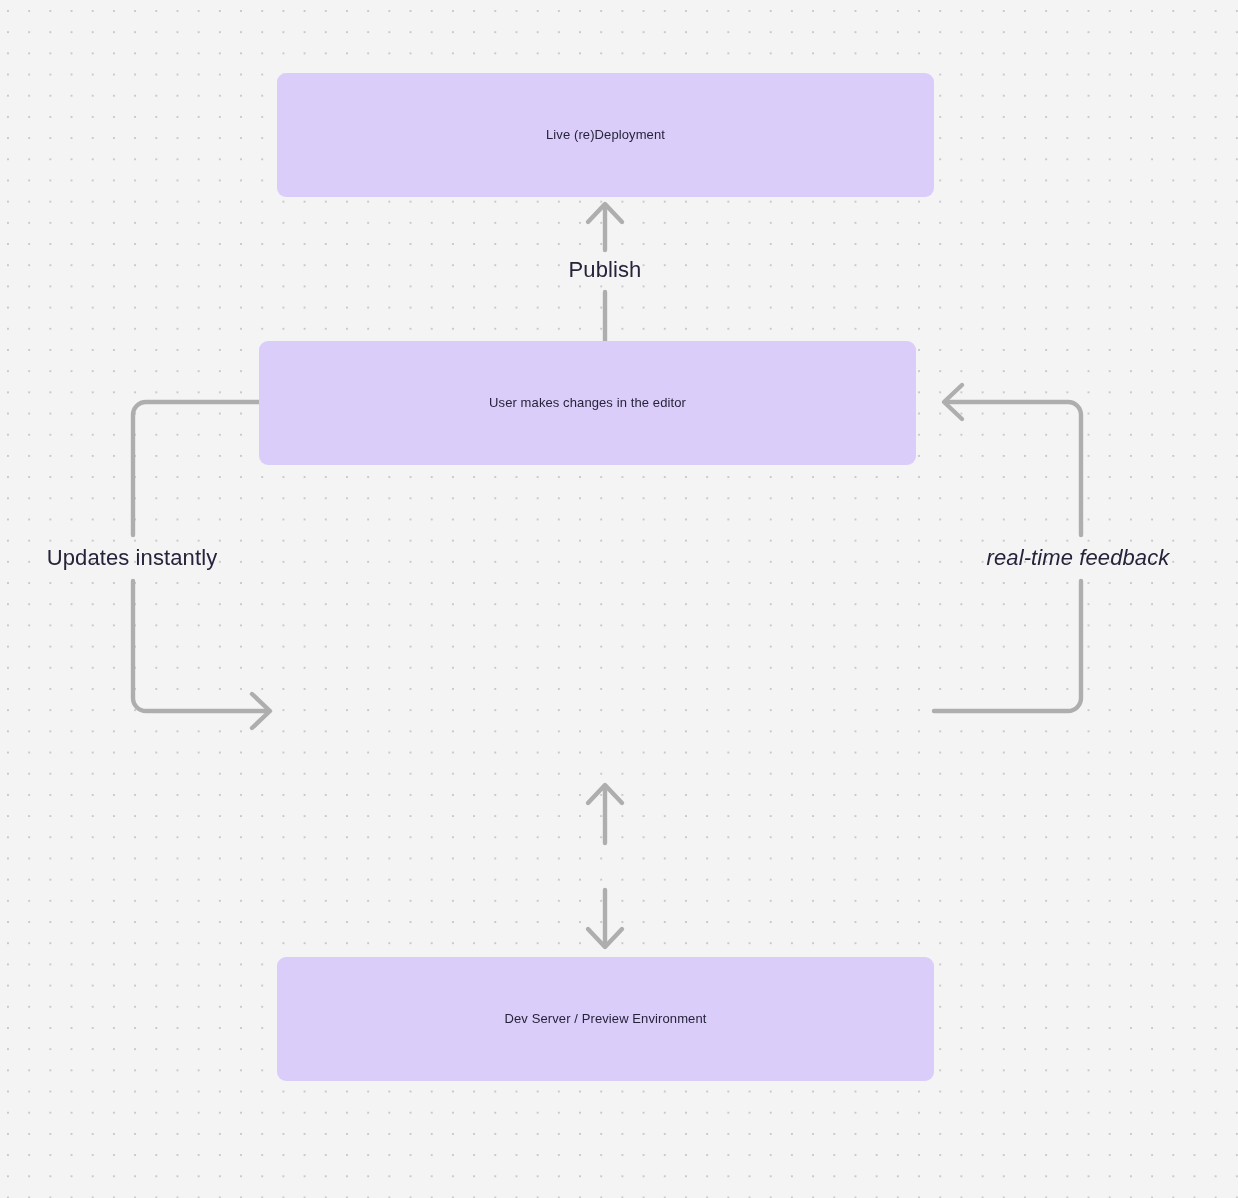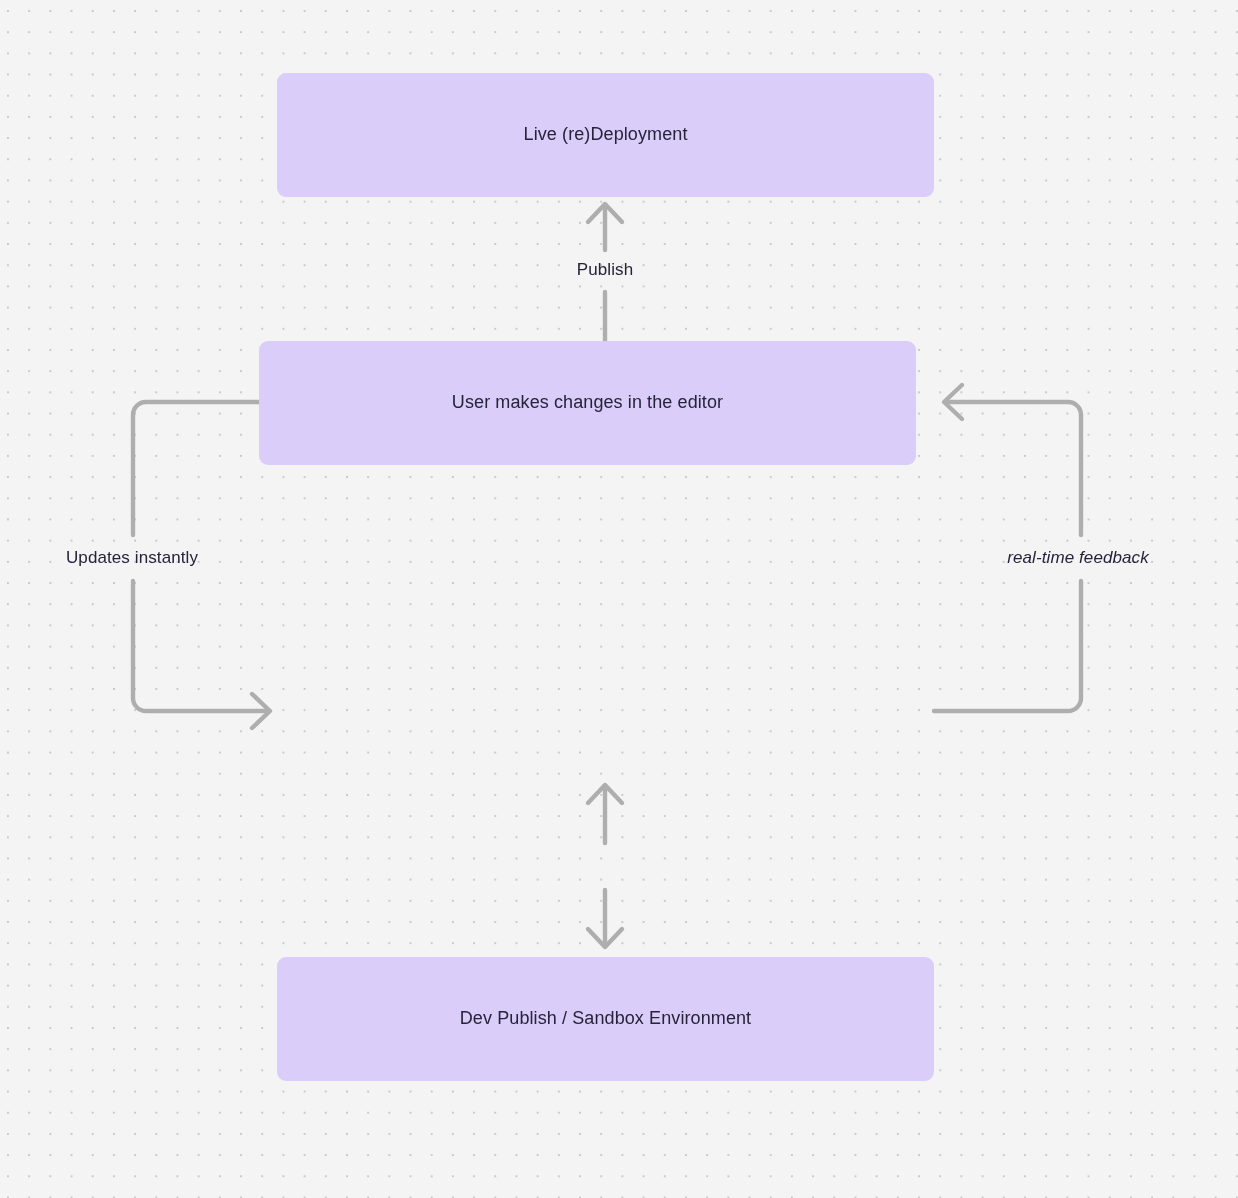--- a/index.html
+++ b/index.html
@@ -38,36 +38,36 @@
     position: absolute;
     box-sizing: border-box;
     background-color: #dbcdf9;
     border-radius: 9px;
     display: flex;
     align-items: center;
     justify-content: center;
     text-align: center;
   }
   .node-label {
-    font-size: 18px;
+    font-size: 13px;
     line-height: 1.3;
     color: #26233a;
     letter-spacing: 0.1px;
     white-space: nowrap;
   }
 
   #node-live        { left: 277px; top: 73px;  width: 657px; height: 124px; }
   #node-editor      { left: 259px; top: 341px; width: 657px; height: 124px; }
   #node-preview     { left: 277px; top: 650px; width: 657px; height: 124px; }
   #node-devserver   { left: 277px; top: 957px; width: 657px; height: 124px; }
 
   
   .edge-label {
     position: absolute;
-    font-size: 17px;
+    font-size: 22px;
     line-height: 1.3;
     color: #26233a;
     letter-spacing: 0.1px;
     white-space: nowrap;
     transform: translate(-50%, -50%);
   }
   #label-publish        { left: 605px; top: 270px; }
   #label-updates        { left: 132px; top: 558px; }
   #label-feedback       { left: 1078px; top: 558px; font-style: italic; }
   #label-spunup         { left: 605px; top: 866px; }
@@ -111,21 +111,21 @@
   <div class="node" id="node-live">
     <span class="node-label">Live (re)Deployment</span>
   </div>
 
   <div class="node" id="node-editor">
     <span class="node-label">User makes changes in the editor</span>
   </div>
 
 
   <div class="node" id="node-devserver">
-    <span class="node-label">Dev Publish / Sandbox Environment</span>
+    <span class="node-label">Dev Server / Preview Environment</span>
   </div>
 
   <div class="edge-label" id="label-publish">Publish</div>
 
   <div class="edge-label" id="label-updates">Updates instantly</div>
 
   <div class="edge-label" id="label-feedback">real-time feedback</div>
 
 
 </div>

